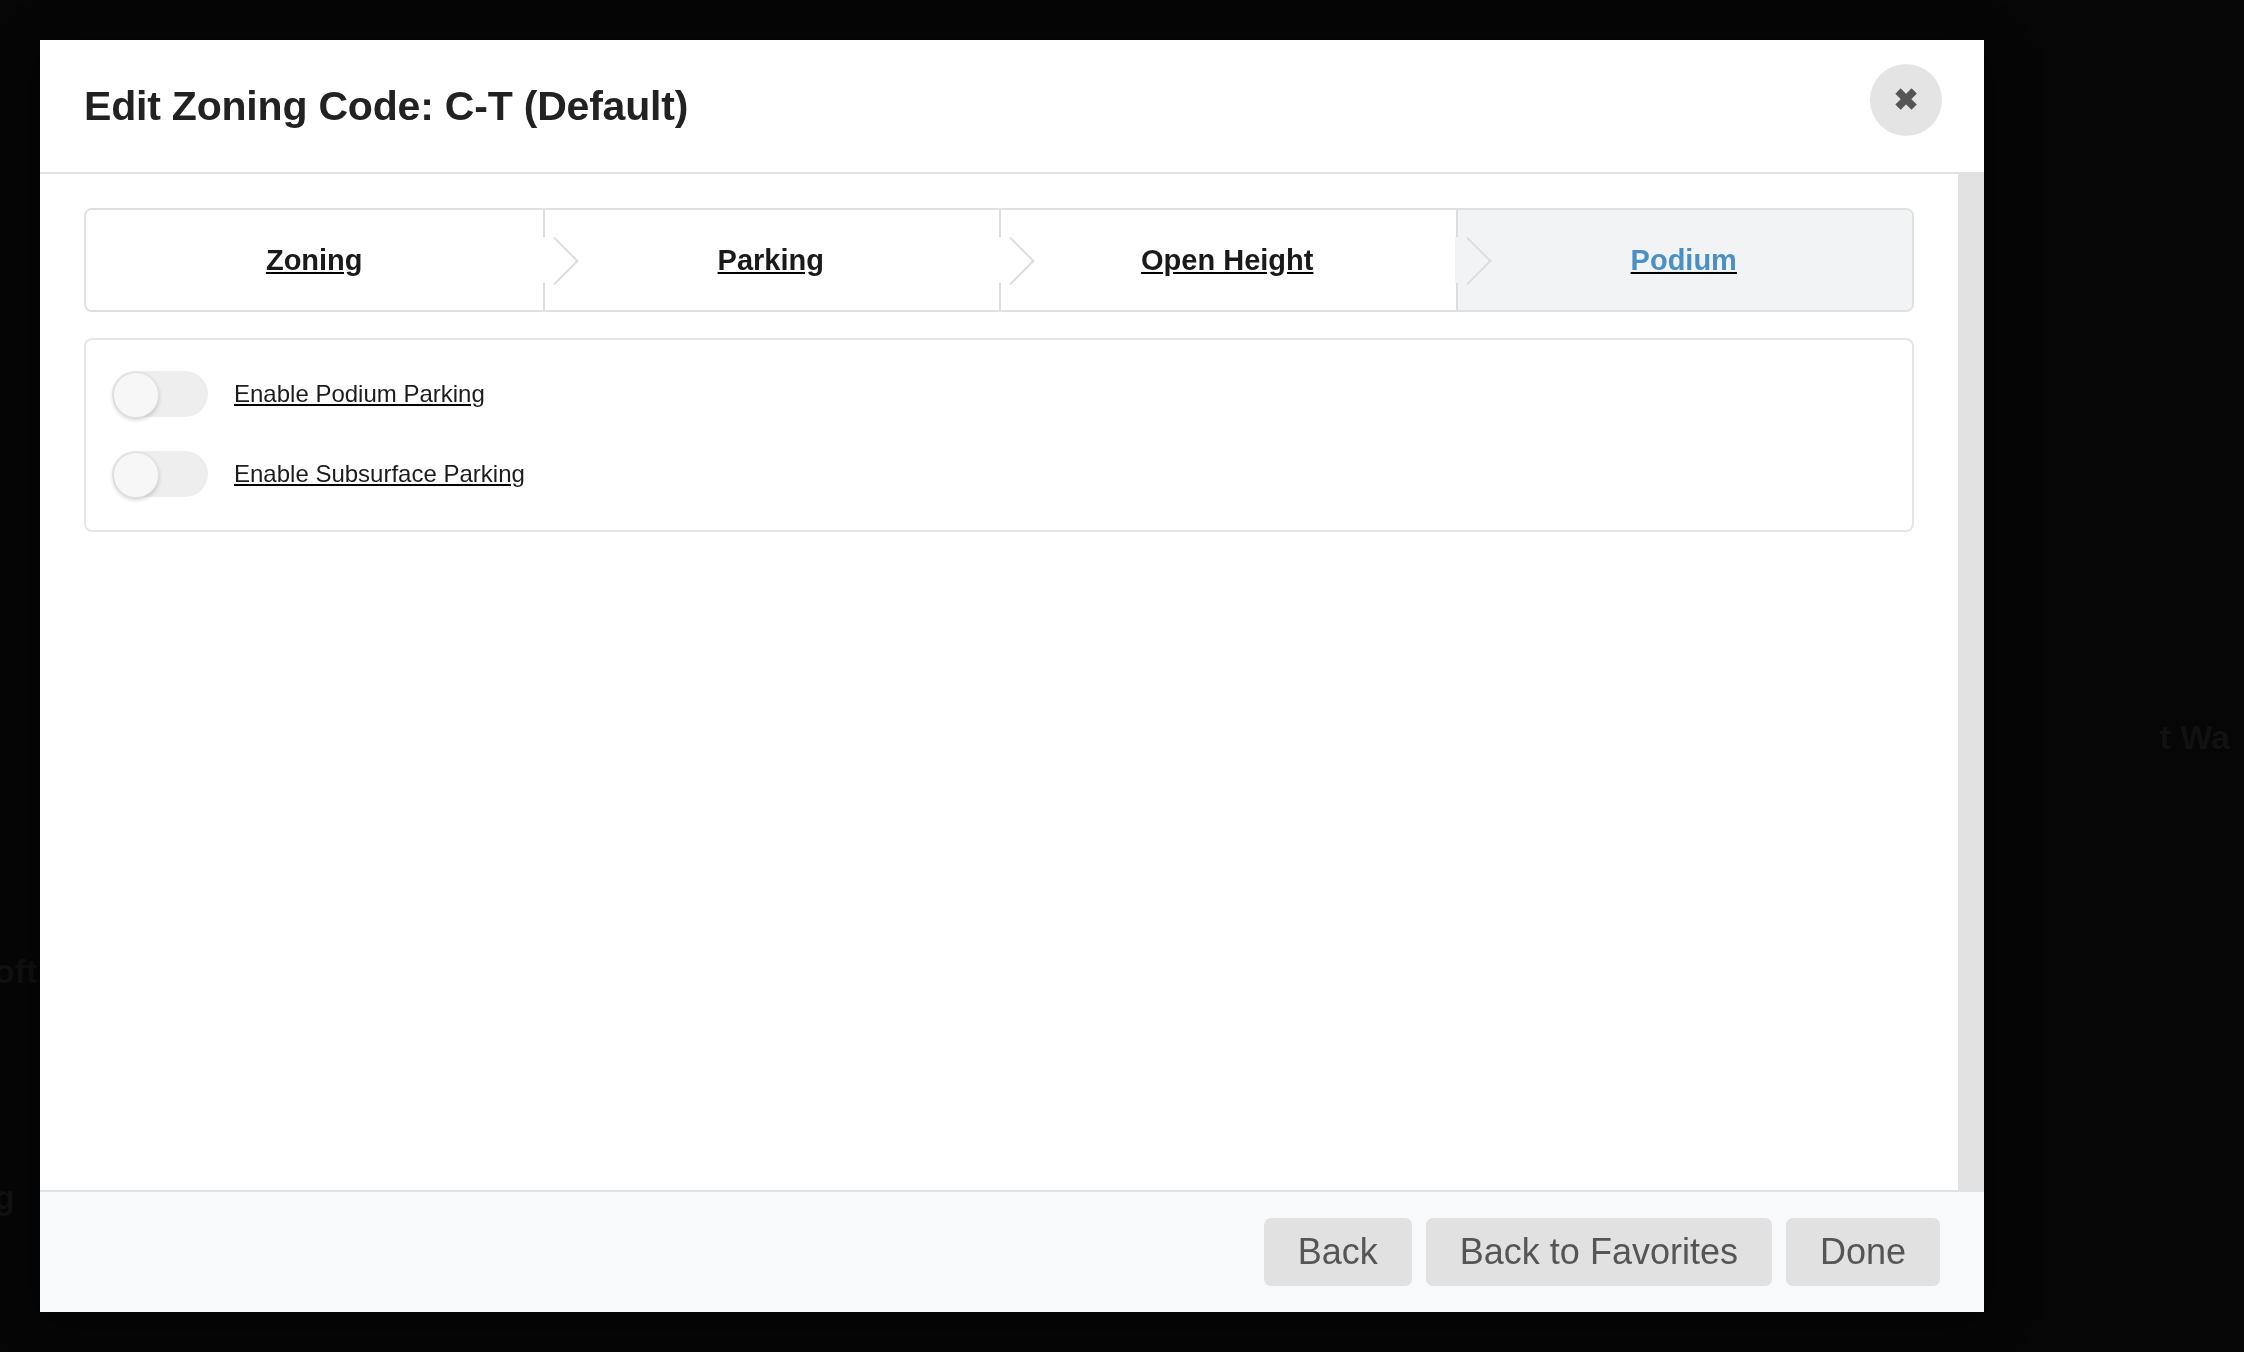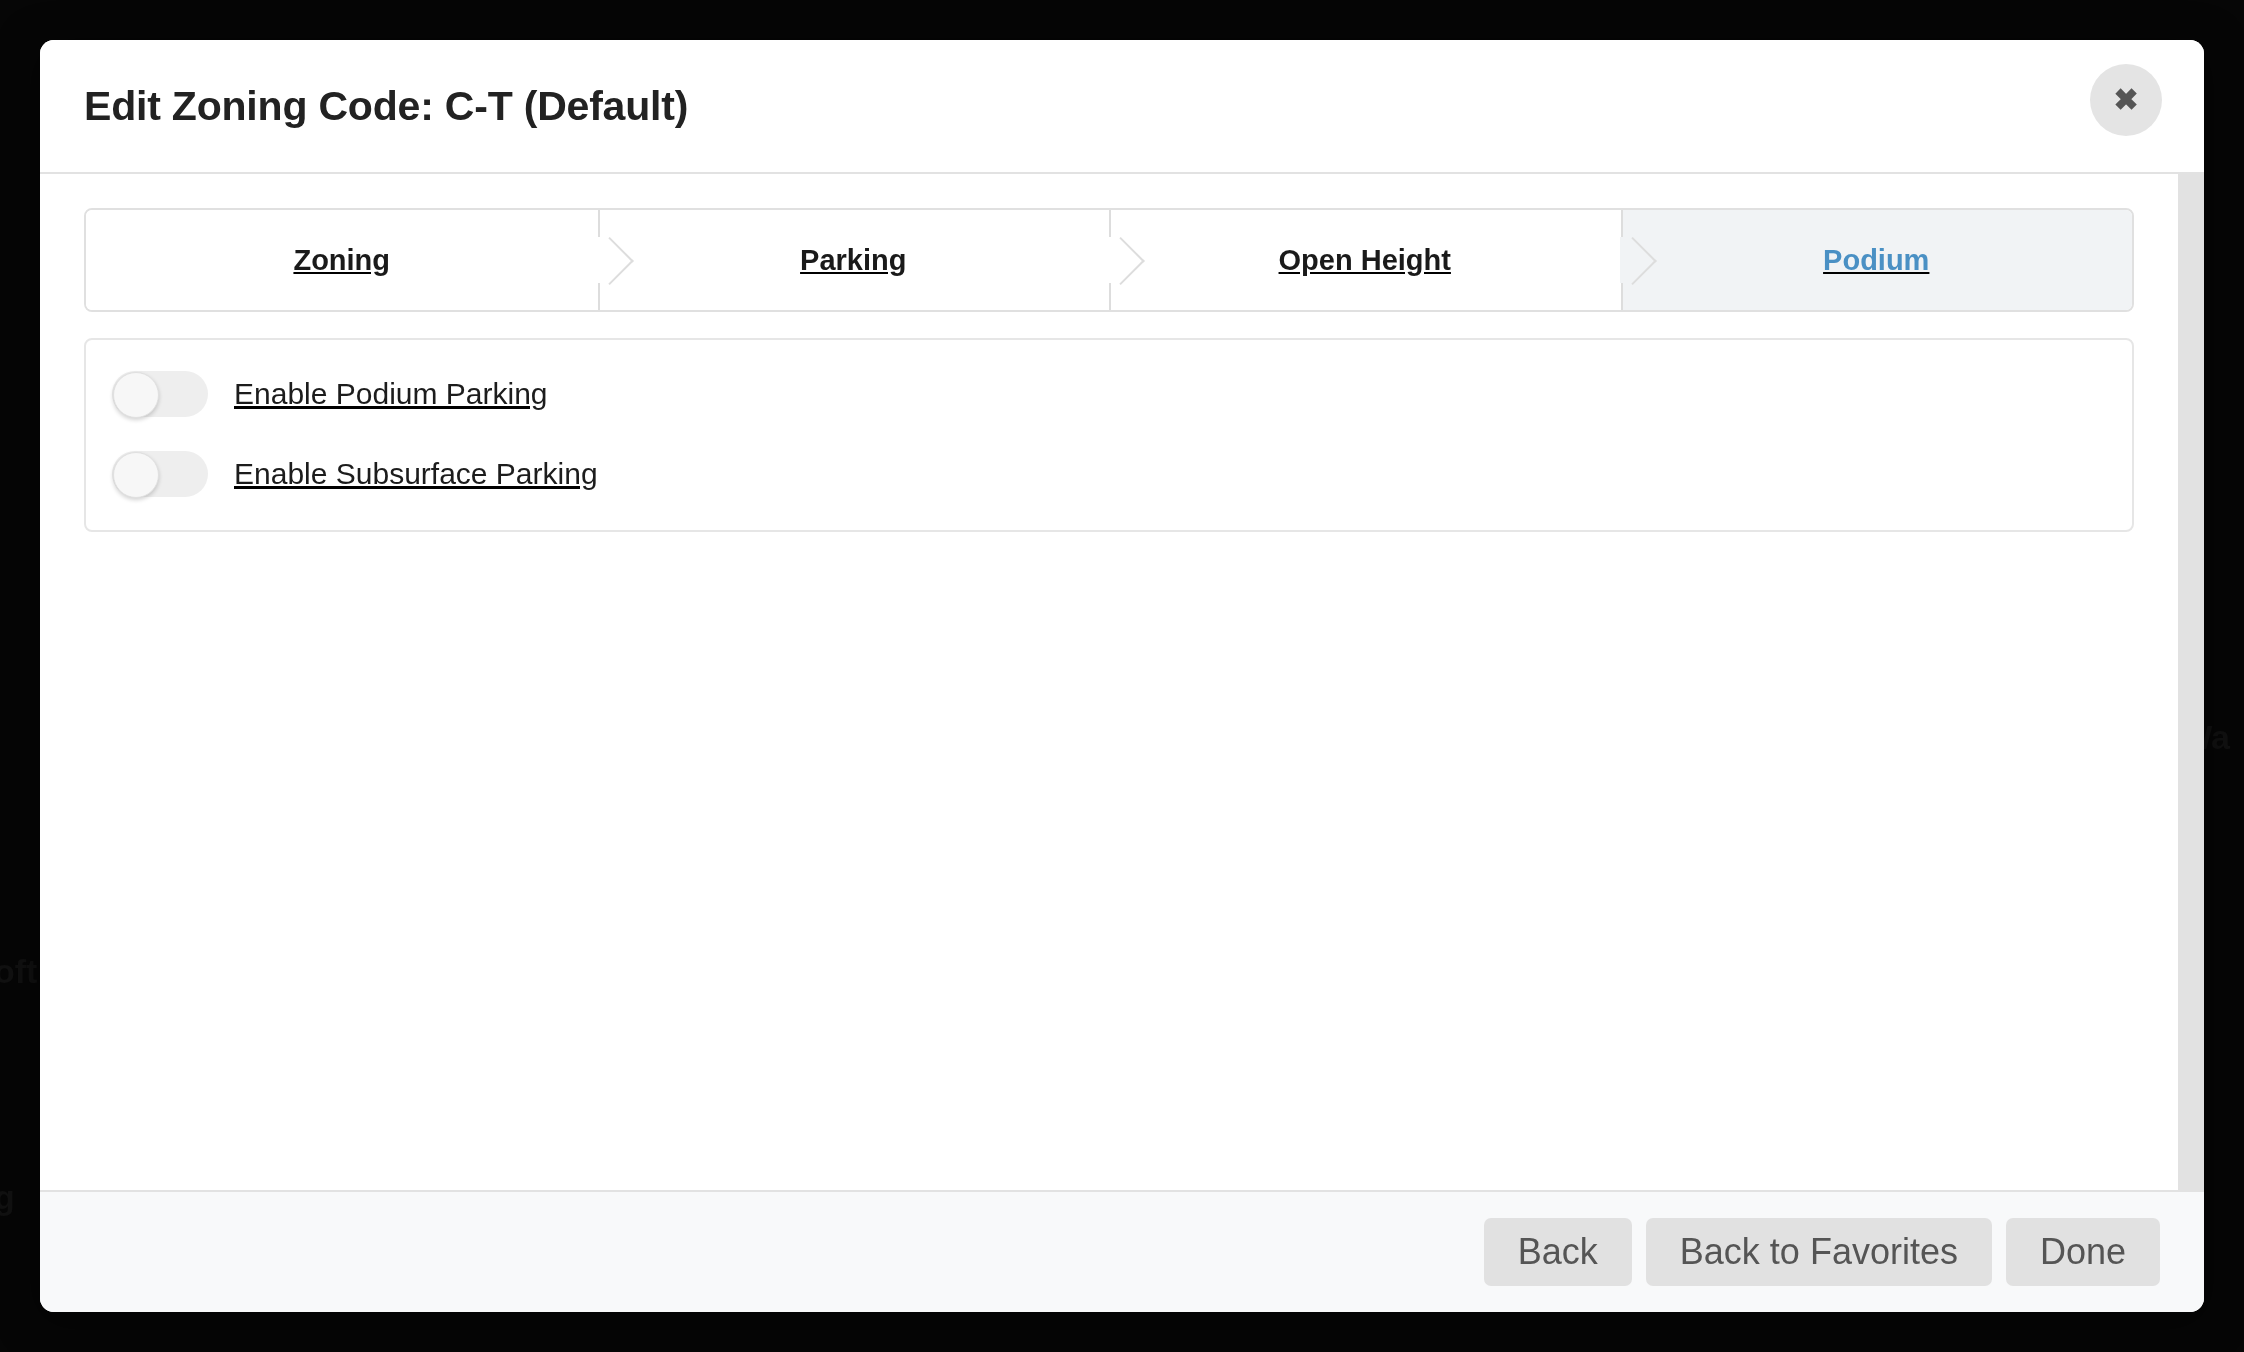--- a/index.html
+++ b/index.html
@@ -29,24 +29,24 @@
   }
   #ghost-left-1 { left: -6px; top: 952px; font-size: 34px; font-weight: 600; }
   #ghost-left-2 { left: -6px; top: 1178px; font-size: 34px; font-weight: 600; }
   #ghost-right-1 { right: 14px; top: 718px; font-size: 34px; font-weight: 600; }
 
   
   #modal {
     position: absolute;
     left: 40px;
     top: 40px;
-    width: 2164px;
+    width: 1944px;
     height: 1272px;
     background: #ffffff;
-    border-radius: 14px;
+    border-radius: 0;
     box-shadow: 0 8px 40px rgba(0,0,0,0.55);
     display: flex;
     flex-direction: column;
     overflow: hidden;
   }
 
   
   #modal-header {
     height: 132px;
     flex: 0 0 132px;
@@ -208,21 +208,21 @@
     top: 1px;
     width: 44px;
     height: 44px;
     border-radius: 50%;
     background: #f7f7f7;
     border: 1px solid #e0e0e0;
     box-shadow: 0 2px 4px rgba(0,0,0,0.18);
   }
   .toggle-label {
     margin-left: 26px;
-    font-size: 30px;
+    font-size: 24px;
     color: #1c1c1c;
   }
 
   
   #modal-footer {
     flex: 0 0 122px;
     height: 122px;
     background: #f8f9fa;
     border-top: 2px solid #e2e2e2;
     display: flex;

